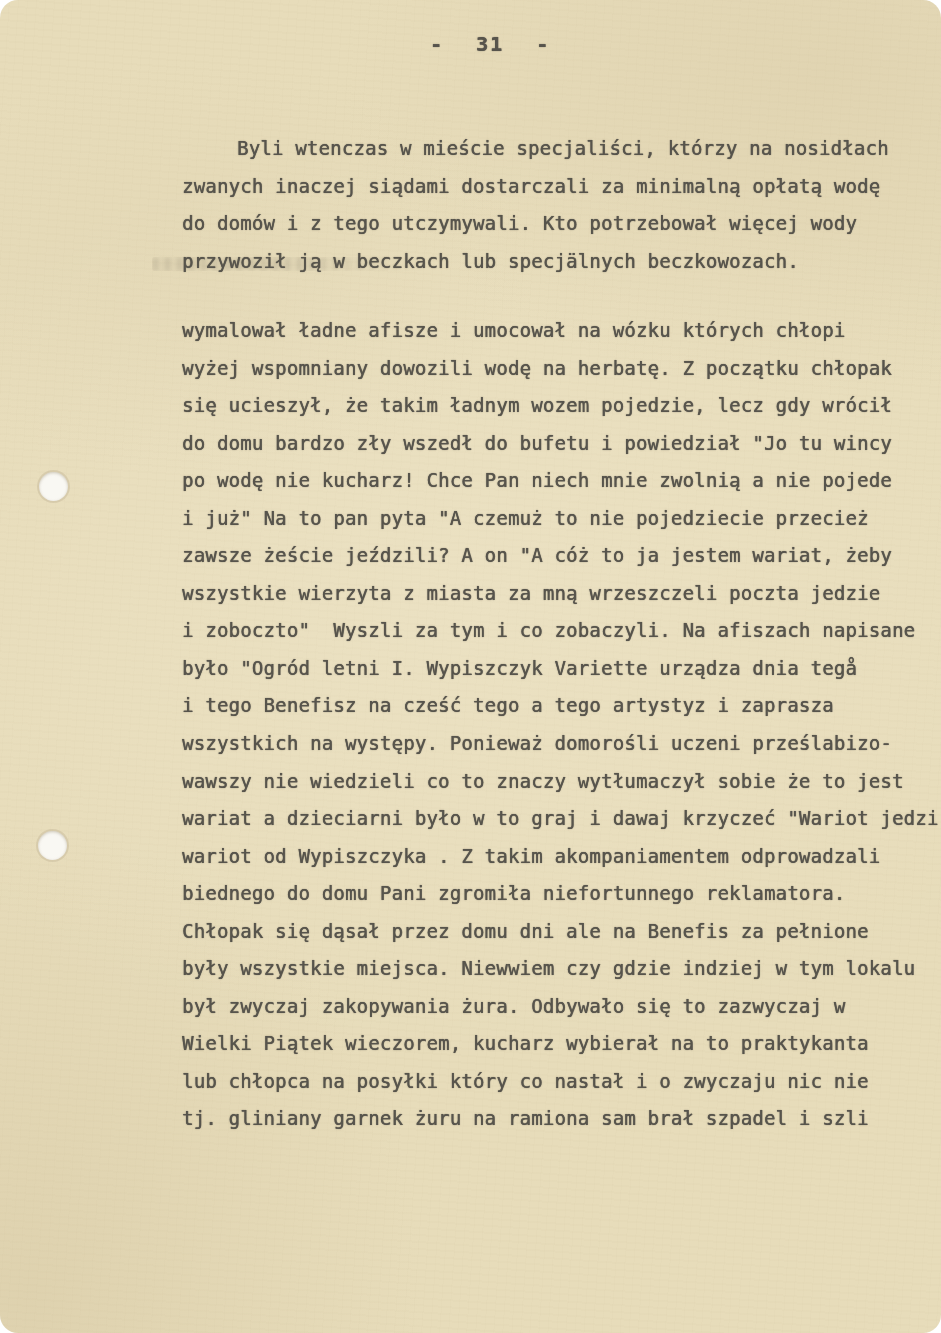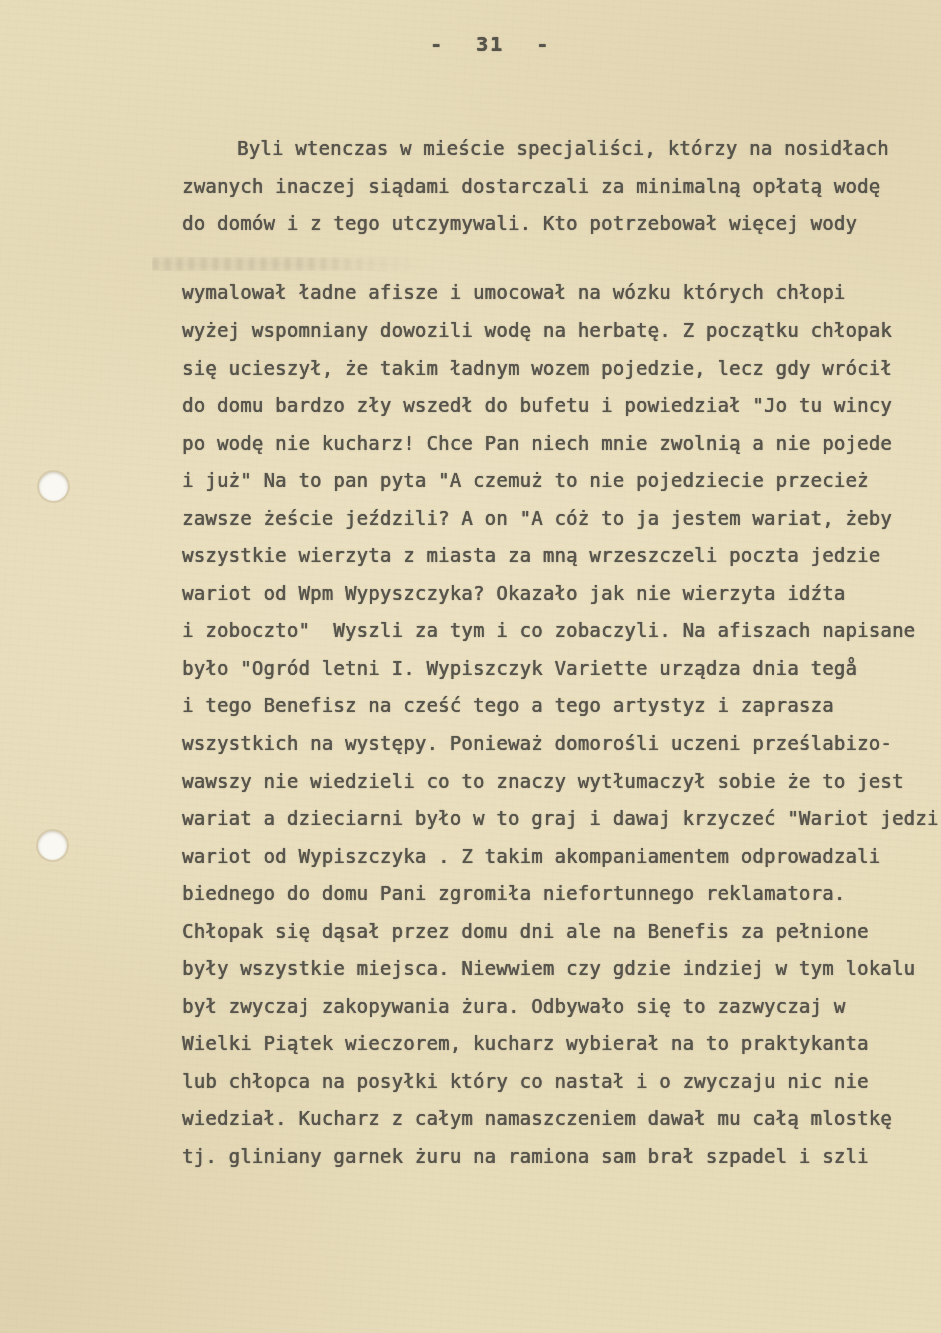--- a/index.html
+++ b/index.html
@@ -10,20 +10,21 @@
   .page{
     position:absolute;inset:0;width:941px;height:1333px;
     background-color:#e7dcba;
     background-image:
       radial-gradient(ellipse 700px 450px at 88% 6%, rgba(208,192,156,.28), transparent 70%),
       radial-gradient(ellipse 550px 650px at 3% 97%, rgba(202,186,148,.30), transparent 72%),
       radial-gradient(ellipse 500px 300px at 20% 20%, rgba(214,200,165,.18), transparent 70%),
       radial-gradient(ellipse 900px 600px at 50% 45%, rgba(252,246,228,.20), transparent 78%),
       repeating-linear-gradient(4deg, rgba(186,170,132,.045) 0 2px, rgba(0,0,0,0) 2px 7px),
       repeating-linear-gradient(94deg, rgba(186,170,132,.035) 0 1px, rgba(0,0,0,0) 1px 9px);
+    border-radius: 18px;
   }
   .ink{
     color:#57544c;
     text-shadow:0.4px 0 0 rgba(87,84,76,.75), 0 0 1.2px rgba(80,77,68,.8);
   }
   .page-number{
     position:absolute;left:430px;top:32px;
     font-size:20px;font-weight:bold;
     letter-spacing:2px;word-spacing:18px;
     white-space:pre;
@@ -63,42 +64,41 @@
 
   <div class="hole hole-1"></div>
   <div class="hole hole-2"></div>
 
   <div class="smudge"></div>
 
   <div class="textblock ink">
     <div class="line indent">Byli wtenczas w mieście specjaliści, którzy na nosidłach</div>
     <div class="line">zwanych inaczej siądami dostarczali za minimalną opłatą wodę</div>
     <div class="line">do domów i z tego utczymywali. Kto potrzebował więcej wody</div>
+    <div class="line">przywoził ją w beczkach lub specjälnych beczkowozach.</div>
 
     <div class="para-gap"></div>
 
     <div class="line">wymalował ładne afisze i umocował na wózku których chłopi</div>
     <div class="line">wyżej wspomniany dowozili wodę na herbatę. Z początku chłopak</div>
     <div class="line">się ucieszył, że takim ładnym wozem pojedzie, lecz gdy wrócił</div>
     <div class="line">do domu bardzo zły wszedł do bufetu i powiedział "Jo tu wincy</div>
     <div class="line">po wodę nie kucharz! Chce Pan niech mnie zwolnią a nie pojede</div>
     <div class="line">i już" Na to pan pyta "A czemuż to nie pojedziecie przecież</div>
     <div class="line">zawsze żeście jeździli? A on "A cóż to ja jestem wariat, żeby</div>
     <div class="line">wszystkie wierzyta z miasta za mną wrzeszczeli poczta jedzie</div>
-    <div class="line">wariot od Wpm Wypyszczyka? Okazało jak nie wierzyta idźta</div>
     <div class="line">i zoboczto"  Wyszli za tym i co zobaczyli. Na afiszach napisane</div>
     <div class="line">było "Ogród letni I. Wypiszczyk Variette urządza dnia tegå</div>
     <div class="line">i tego Benefisz na cześć tego a tego artystyz i zaprasza</div>
     <div class="line">wszystkich na występy. Ponieważ domorośli uczeni prześlabizo-</div>
     <div class="line">wawszy nie wiedzieli co to znaczy wytłumaczył sobie że to jest</div>
     <div class="line">wariat a dzieciarni było w to graj i dawaj krzyczeć "Wariot jedzi</div>
     <div class="line">wariot od Wypiszczyka . Z takim akompaniamentem odprowadzali</div>
     <div class="line">biednego do domu Pani zgromiła niefortunnego reklamatora.</div>
     <div class="line">Chłopak się dąsał przez domu dni ale na Benefis za pełnione</div>
     <div class="line">były wszystkie miejsca. Niewwiem czy gdzie indziej w tym lokalu</div>
     <div class="line">był zwyczaj zakopywania żura. Odbywało się to zazwyczaj w</div>
     <div class="line">Wielki Piątek wieczorem, kucharz wybierał na to praktykanta</div>
     <div class="line">lub chłopca na posyłki który co nastał i o zwyczaju nic nie</div>
-    <div class="line">wiedział. Kucharz z całym namaszczeniem dawał mu całą mlostkę</div>
     <div class="line">tj. gliniany garnek żuru na ramiona sam brał szpadel i szli</div>
   </div>
 
 </div>
 
 </body></html>

